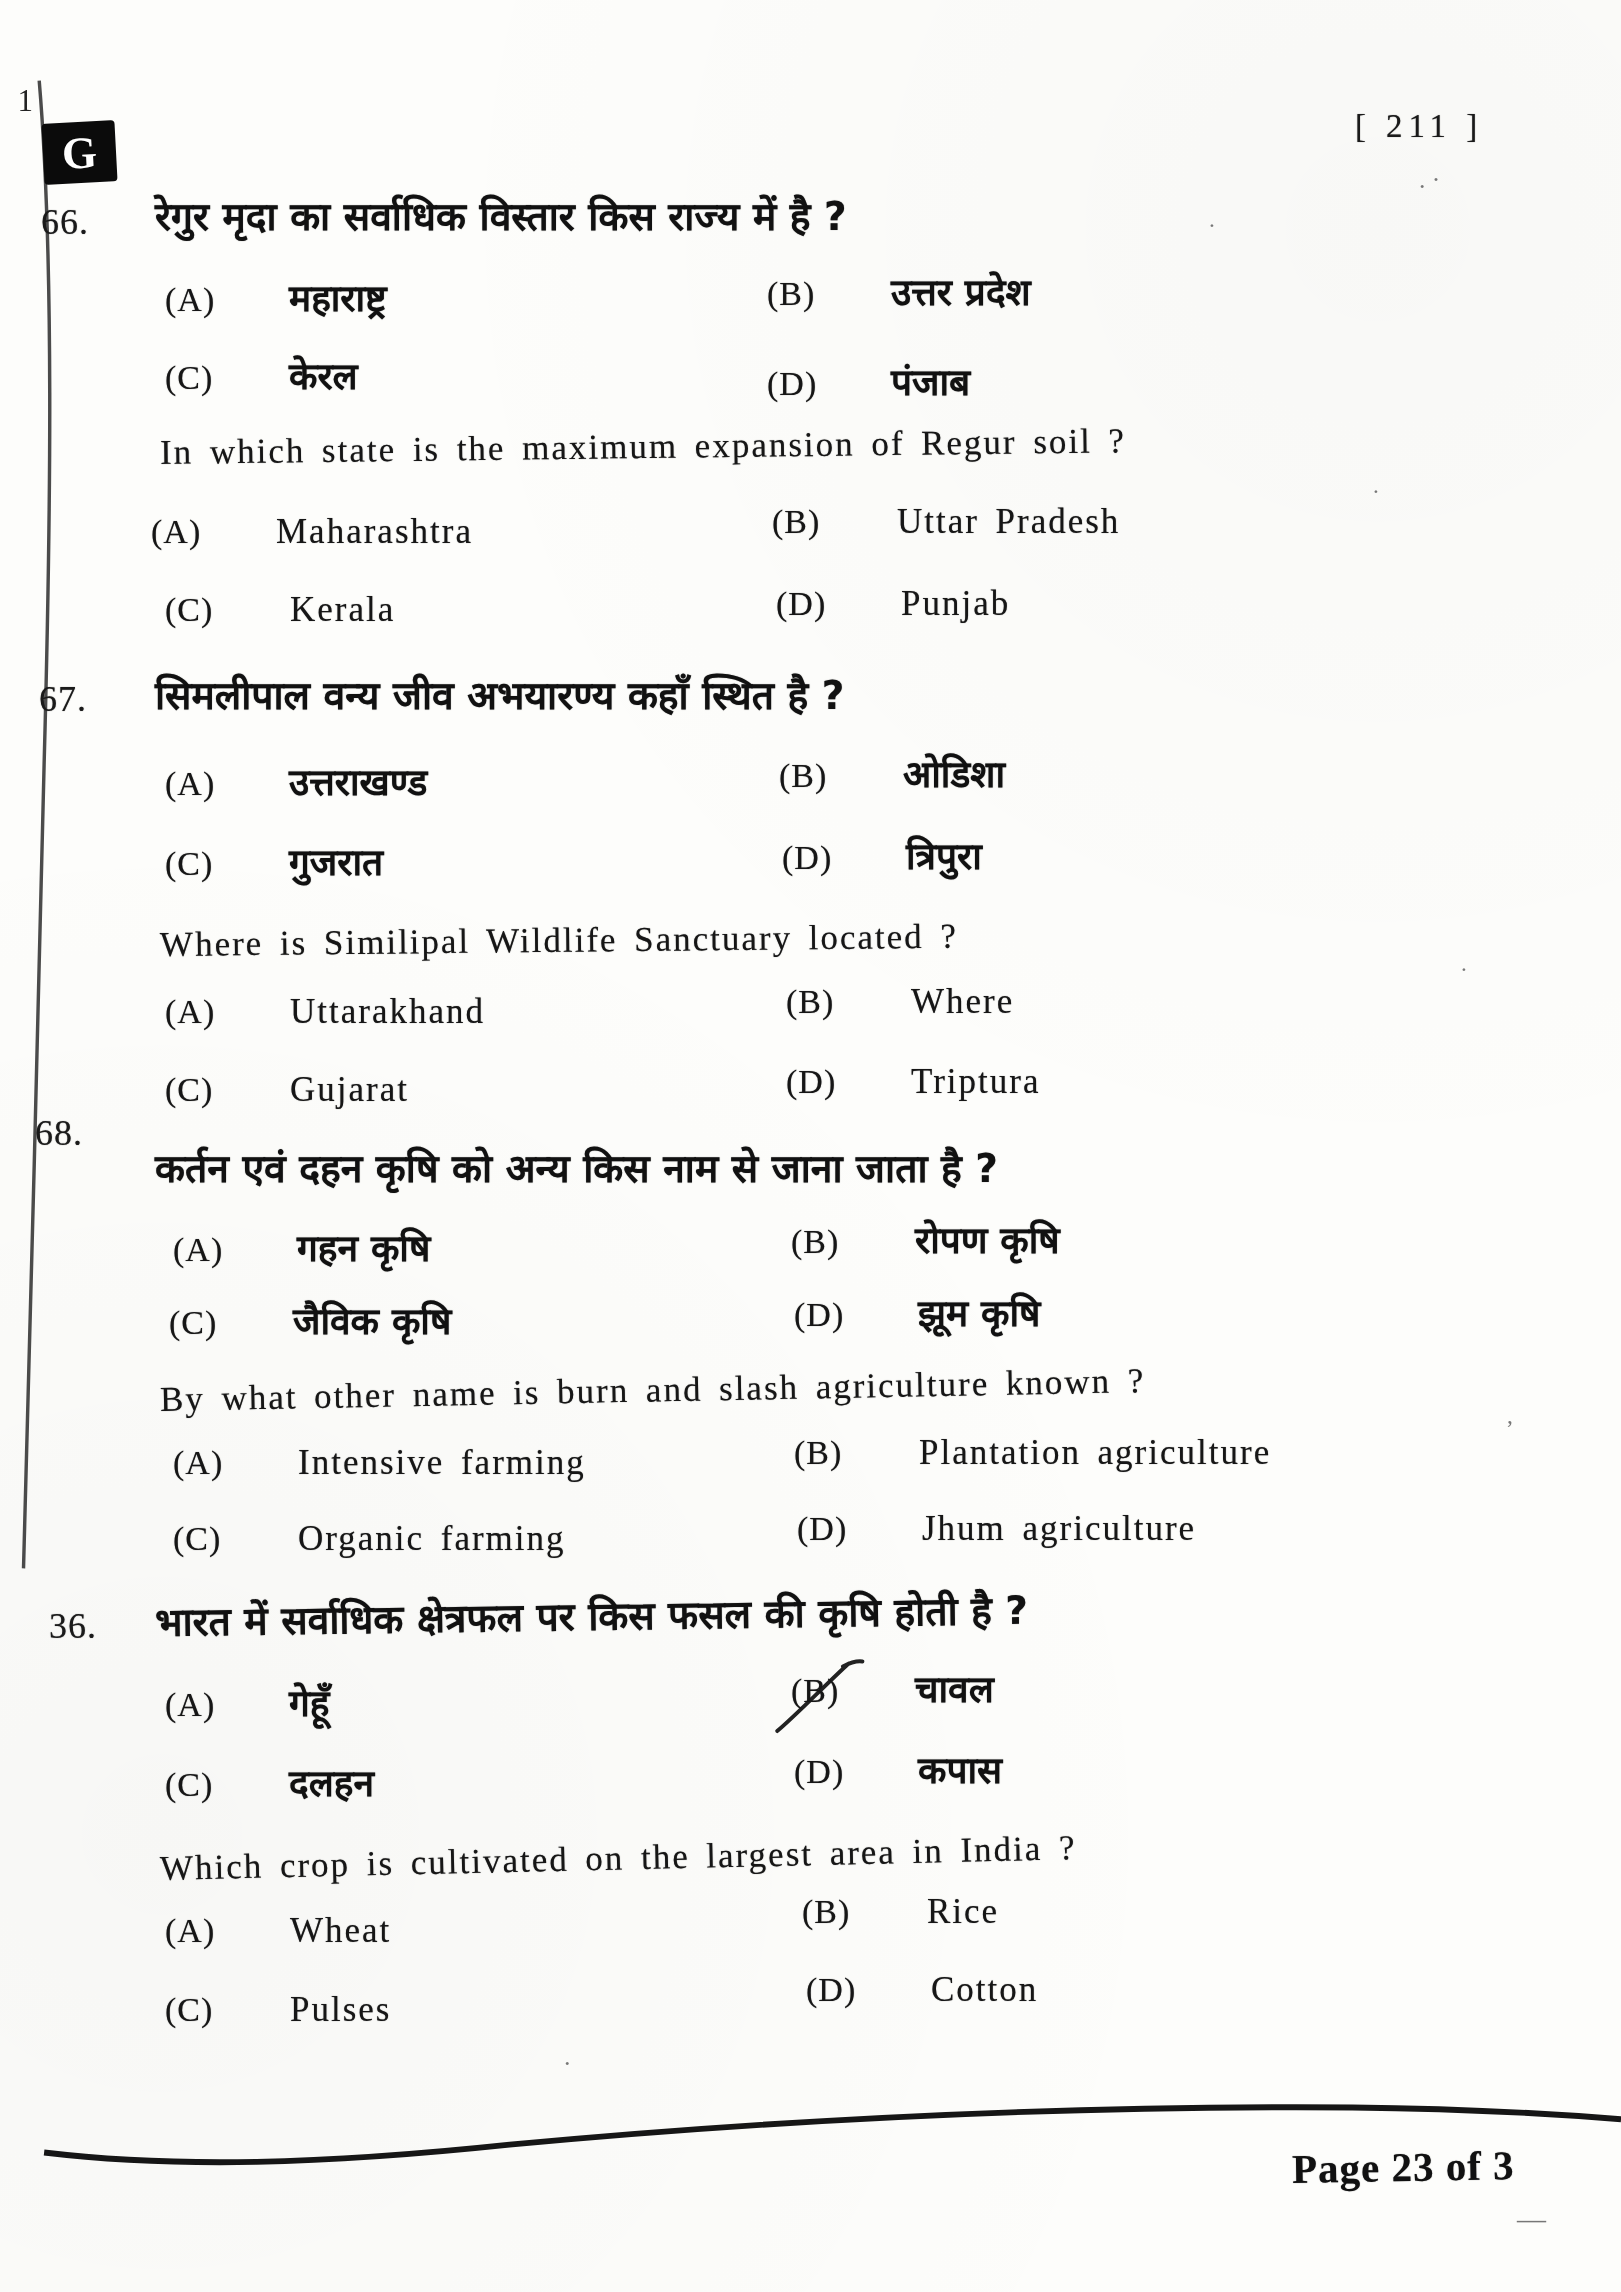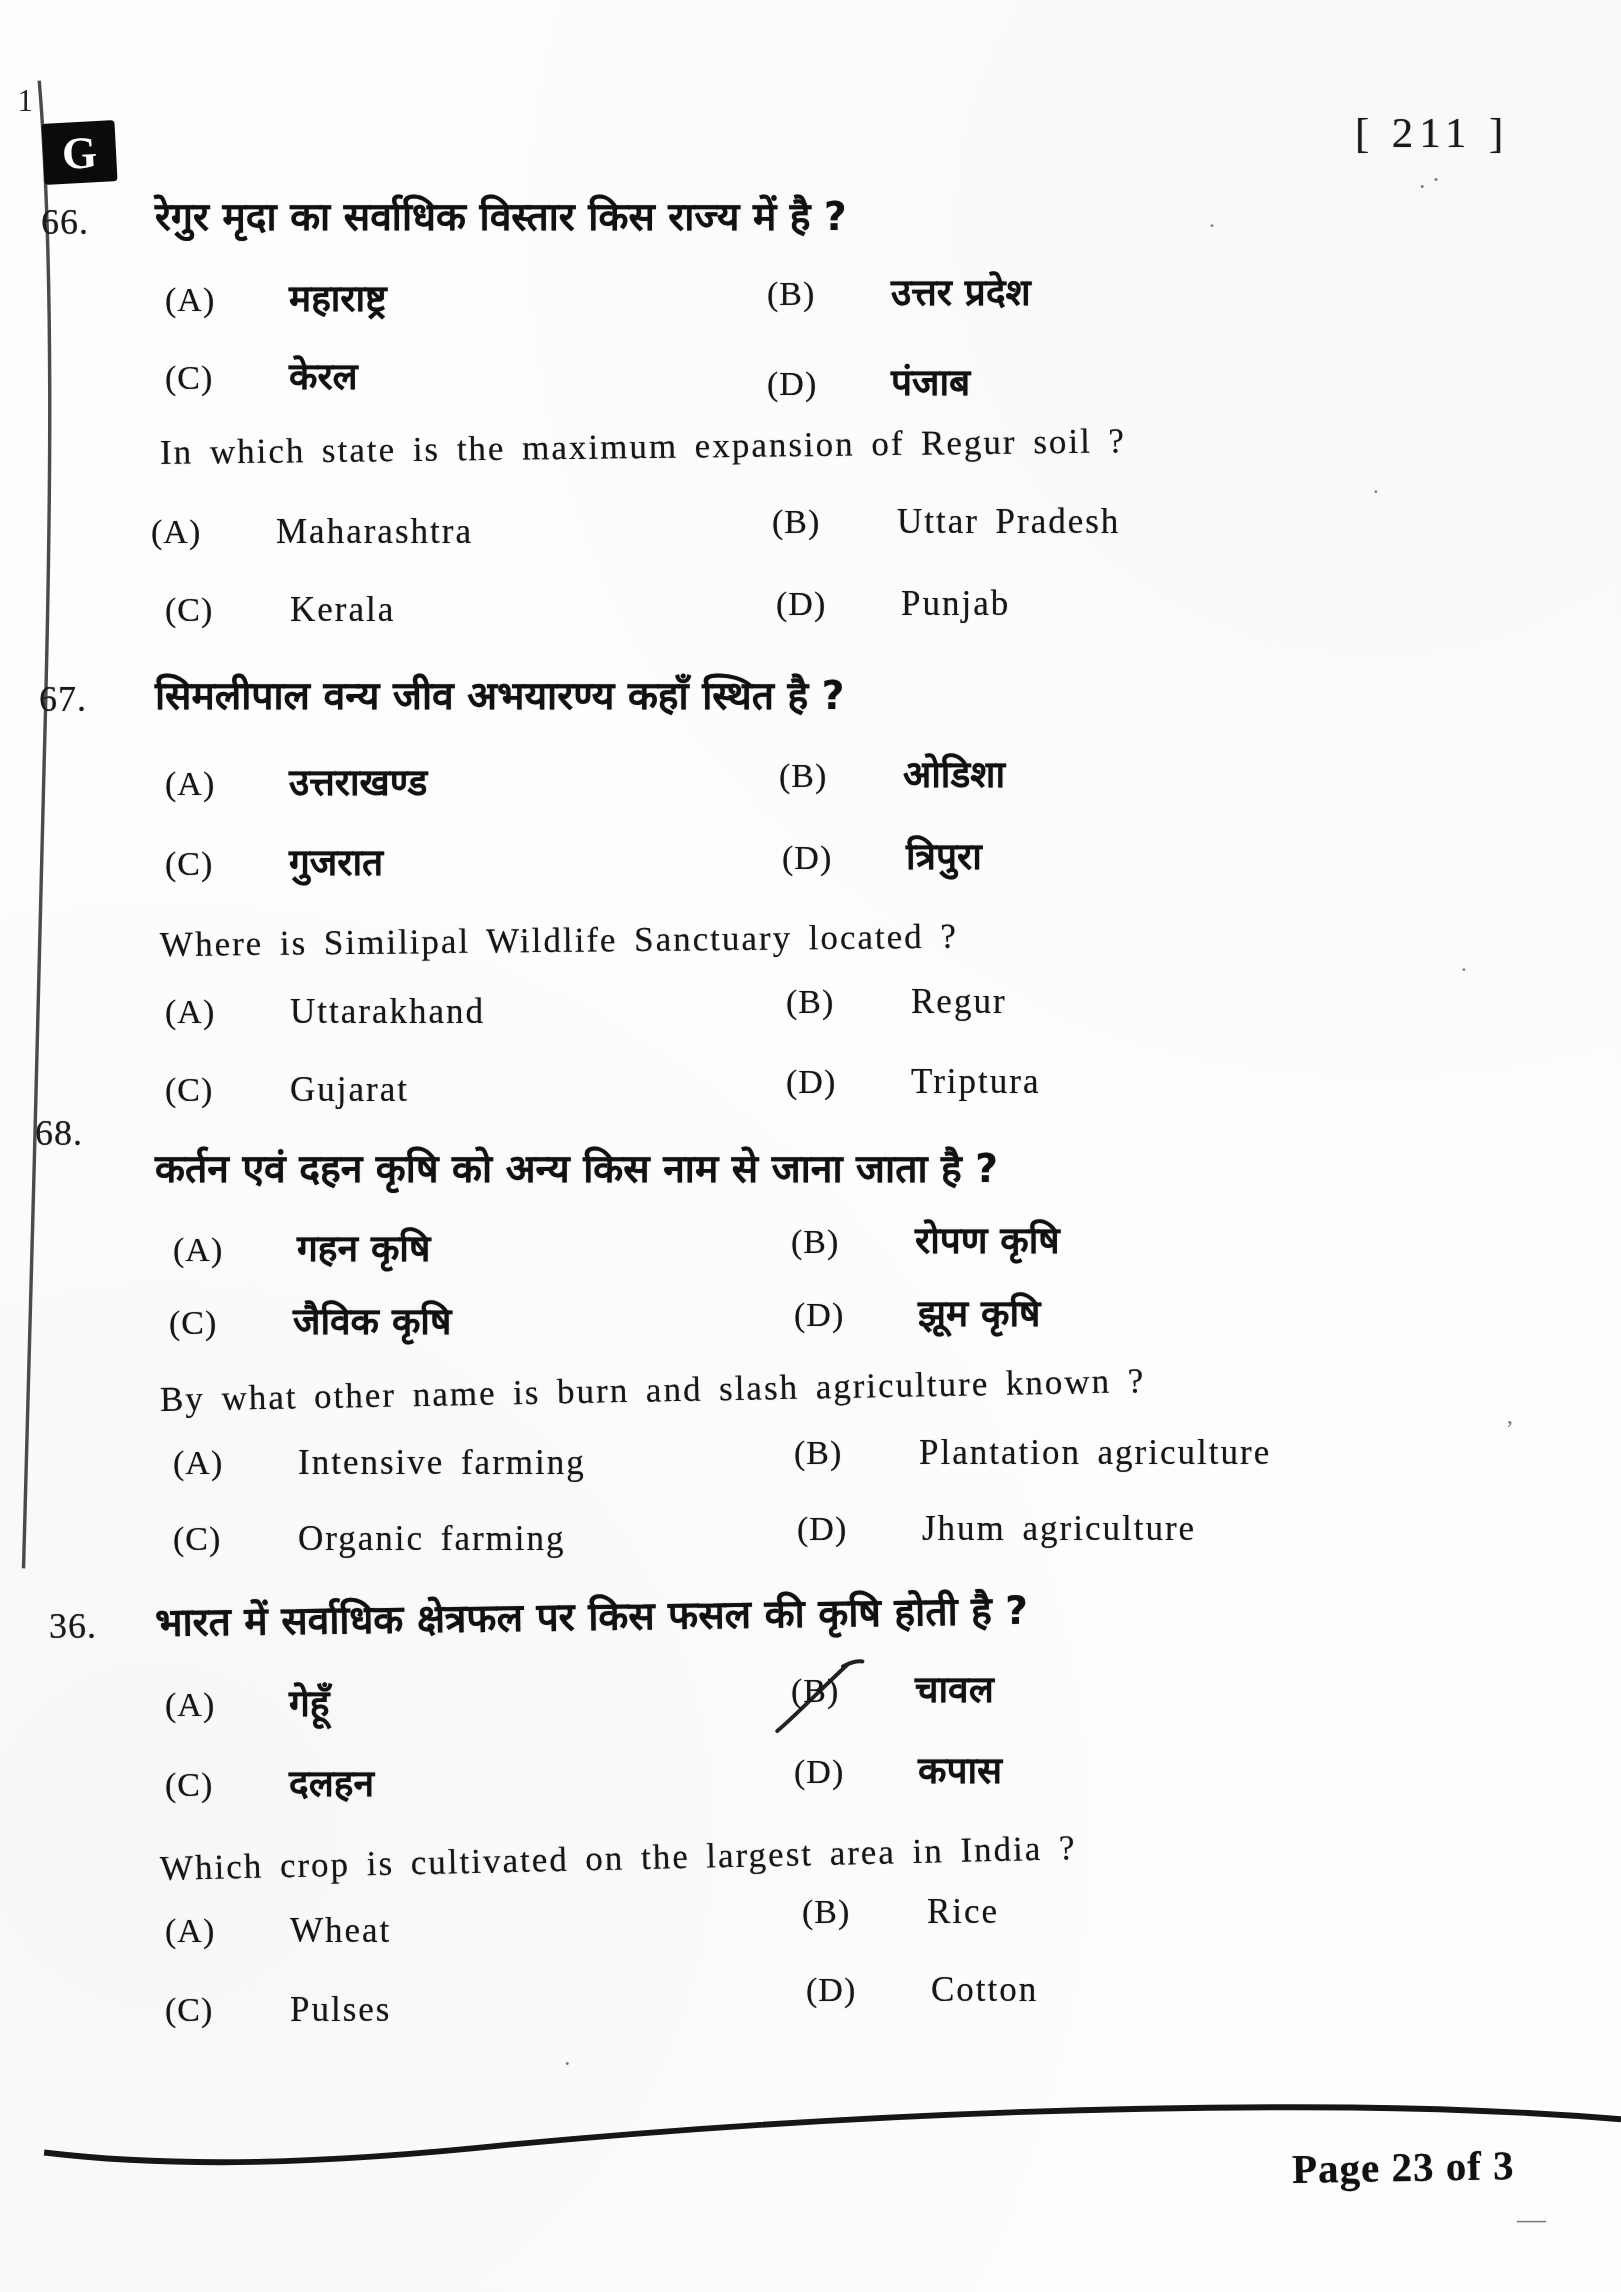--- a/index.html
+++ b/index.html
@@ -19,21 +19,21 @@
   .qnum{font-family:"Liberation Serif", serif;font-size:36px;color:#1a1a1a;letter-spacing:1px;
         text-shadow:0 0 1px rgba(20,20,20,.6);}
   .opt{white-space:nowrap;}
   .opt .lab{display:inline-block;font-family:"Liberation Serif", serif;font-weight:400;
             font-size:34px;letter-spacing:1px;color:#161616;text-shadow:0 0 1px rgba(20,20,20,.55);}
   .opt.hirow .lab{width:116px;}
   .opt.enrow .lab{width:125px;}
   .gbadge{width:73px;height:61px;background:#0b0b0b;transform:rotate(-3deg);
           display:flex;align-items:center;justify-content:center;border-radius:3.9px;}
   .gbadge span{font-family:"Liberation Serif", serif;font-weight:700;font-size:45px;color:#fff;}
-  .header-right{font-family:"Liberation Serif", serif;font-size:43px;letter-spacing:5.9px;color:#1a1a1a;
+  .header-right{font-family:"Liberation Serif", serif;font-size:33px;letter-spacing:5.9px;color:#1a1a1a;
                 text-shadow:0 0 1px rgba(20,20,20,.6);}
   .corner-num{font-family:"Liberation Serif", serif;font-size:31px;color:#222;}
   .codebox{border-left:3.9px solid #111;border-bottom:3.9px solid #111;border-right:3.9px solid #111;
            padding:7.8px 25.5px 9.8px 19.6px;}
   .codebox span{font-family:"Liberation Mono", monospace;font-size:39px;letter-spacing:2px;color:#111;
                 text-shadow:0 0 1px rgba(0,0,0,.5);}
   .pagefoot{font-family:"Liberation Serif", serif;font-weight:700;font-size:41px;color:#111;
             white-space:nowrap;letter-spacing:1px;text-shadow:0 0 1px rgba(0,0,0,.55);}
   .speck{position:absolute;color:#777;font-family:"Liberation Serif", serif;}
   svg.overlay{position:absolute;left:0;top:0;pointer-events:none;}
@@ -112,21 +112,21 @@
     <div class="abs opt hirow" style="left:782px;top:829px">
       <span class="lab">(D)</span><span class="hi hi-opt">त्रिपुरा</span>
     </div>
 
     <div class="abs en" style="left:160px;top:925px;transform:rotate(-0.6deg);transform-origin:left center">Where is Similipal Wildlife Sanctuary located ?</div>
 
     <div class="abs opt enrow en" style="left:165px;top:992px">
       <span class="lab">(A)</span><span>Uttarakhand</span>
     </div>
     <div class="abs opt enrow en" style="left:786px;top:982px">
-      <span class="lab">(B)</span><span>Regur</span>
+      <span class="lab">(B)</span><span>Where</span>
     </div>
     <div class="abs opt enrow en" style="left:165px;top:1070px">
       <span class="lab">(C)</span><span>Gujarat</span>
     </div>
     <div class="abs opt enrow en" style="left:786px;top:1062px">
       <span class="lab">(D)</span><span>Triptura</span>
     </div>
   </section>
 
   <section>

